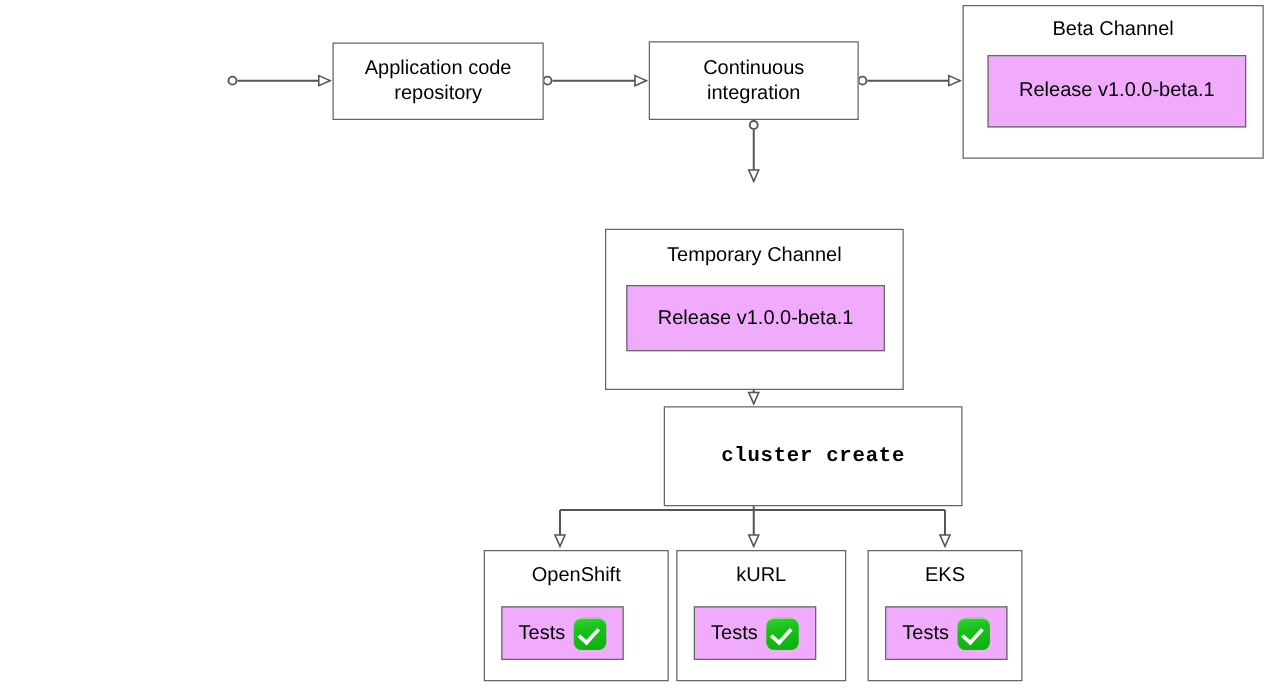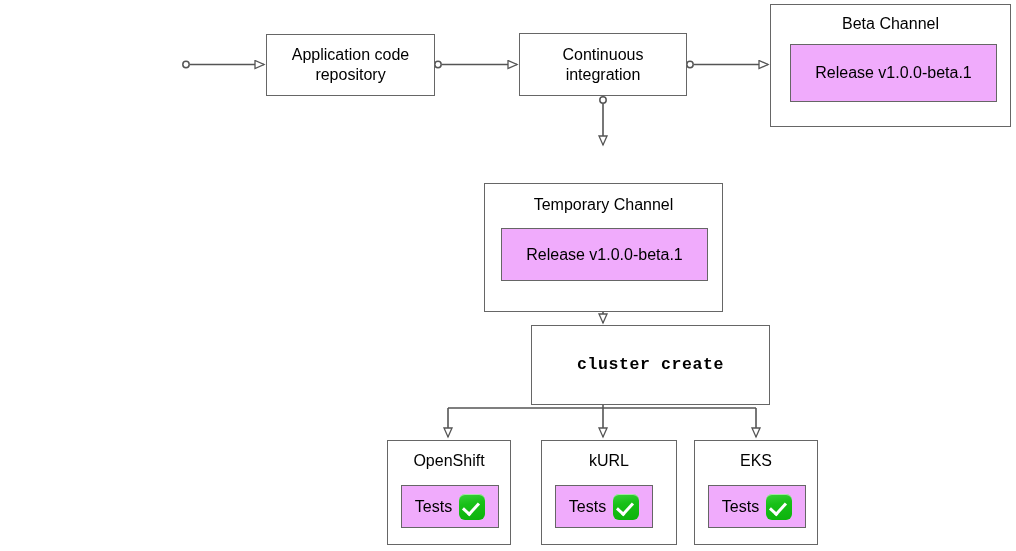--- a/index.html
+++ b/index.html
@@ -167,21 +167,21 @@
     <div class="container-title" style="top:12px;">Temporary Channel</div>
     <div class="inner-node" style="left:16px; top:44px; width:207px; height:53px;">
       <span>Release v1.0.0-beta.1</span>
     </div>
   </div>
 
   <div class="node mono" style="left:484px; top:325px; width:239px; height:80px;margin-left:47px;">
     <span>cluster create</span>
   </div>
 
-  <div class="container-node" style="left:387px; top:440px; width:124px; height:105px;">
+  <div class="container-node" style="left:387px; top:440px; width:148px; height:105px;">
     <div class="container-title" style="top:11px;">OpenShift</div>
     <div class="inner-node tests-inner" style="left:13px; top:44px; width:98px; height:43px;">
       <span>Tests</span>
       <span class="check-badge check-badge-lg"></span>
     </div>
   </div>
 
   <div class="container-node" style="left:541px; top:440px; width:136px; height:105px;">
     <div class="container-title" style="top:11px;">kURL</div>
     <div class="inner-node tests-inner" style="left:13px; top:44px; width:98px; height:43px;">

